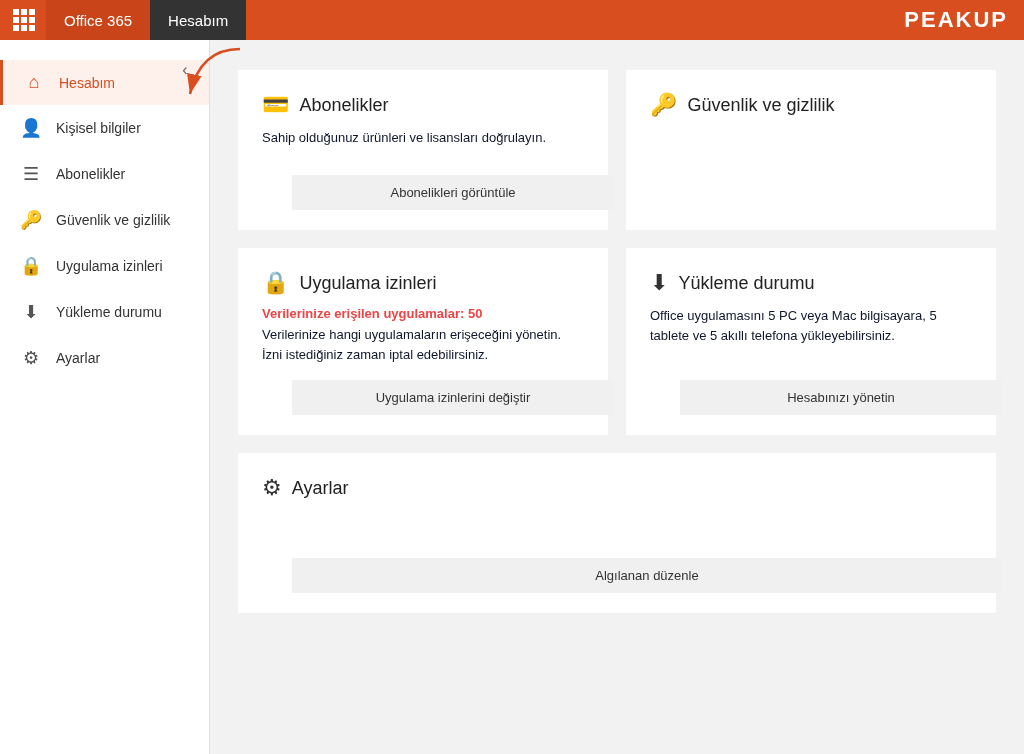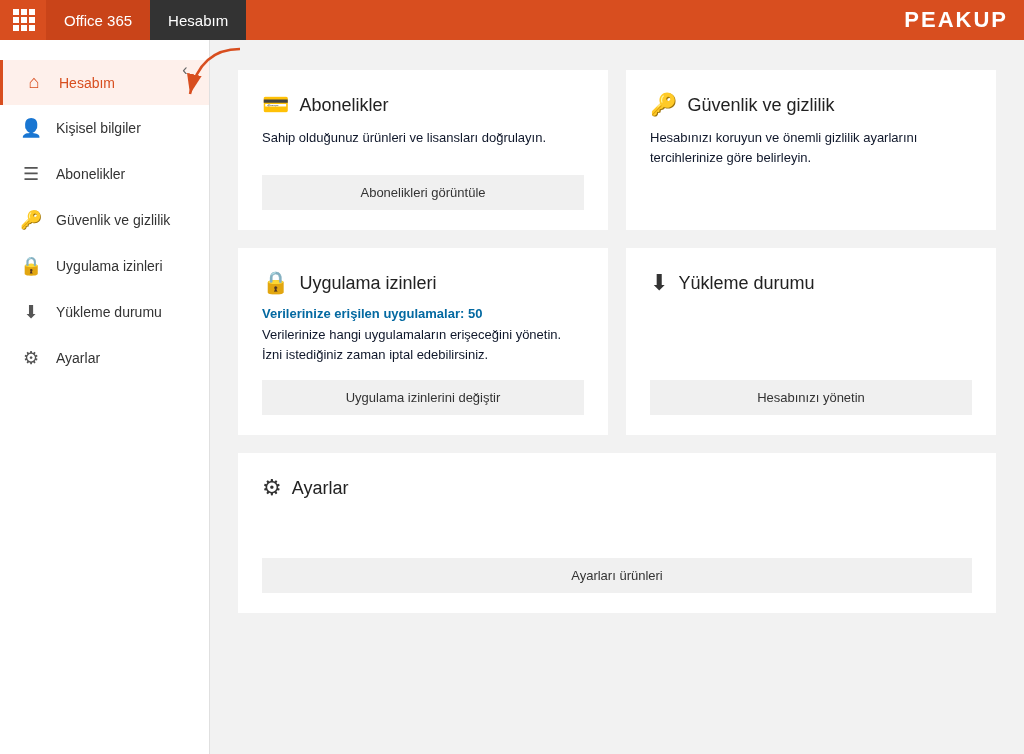--- a/index.html
+++ b/index.html
@@ -151,34 +151,35 @@
       color: #333;
     }
     .card-desc {
       font-size: 13px;
       color: #0f172a;
       line-height: 1.5;
       flex: 1;
     }
     .card-desc-bold {
       font-size: 13px;
-      color: #0369a1;
+      color: #ef4444;
       font-weight: 600;
       margin-bottom: 4px;
     }
     .card-btn {
       margin-top: 16px;
       background: #f0f0f0;
       border: none;
       padding: 10px 0;
       width: 100%;
       font-size: 13px;
       color: #333;
       cursor: pointer;
       font-family: inherit;
+      margin-left: 30px;
     }
   </style>
 </head>
 <body>
 
 <div class="header">
   <div class="header-grid-icon">
     <div class="grid-dots">
       <span></span>
         <span></span>
@@ -251,21 +252,20 @@
         </div>
         <button class="card-btn">Abonelikleri görüntüle</button>
       </div>
 
       <div class="card">
         <div>
           <div class="card-title">
             <span class="card-title-icon">🔑</span>
             <span>Güvenlik ve gizlilik</span>
           </div>
-          <div class="card-desc">Hesabınızı koruyun ve önemli gizlilik ayarlarını tercihlerinize göre belirleyin.</div>
         </div>
       </div>
 
     </div>
 
     <div class="cards-grid-top">
 
       <div class="card">
         <div>
           <div class="card-title">
@@ -277,35 +277,36 @@
         </div>
         <button class="card-btn">Uygulama izinlerini değiştir</button>
       </div>
 
       <div class="card">
         <div>
           <div class="card-title">
             <span class="card-title-icon">⬇</span>
             <span>Yükleme durumu</span>
           </div>
+          <div class="card-desc">Office uygulamasını 5 PC veya Mac bilgisayara, 5 tablete ve 5 akıllı telefona yükleyebilirsiniz.</div>
         </div>
         <button class="card-btn">Hesabınızı yönetin</button>
       </div>
 
     </div>
 
     <div class="cards-grid-bottom">
       <div class="card">
         <div>
           <div class="card-title">
             <span class="card-title-icon">⚙</span>
             <span>Ayarlar</span>
           </div>
         </div>
-        <button class="card-btn">Ayarları ürünleri</button>
+        <button class="card-btn">Algılanan düzenle</button>
       </div>
     </div>
 
   </div>
 </div>
 
 <svg style="position:fixed;top:44px;left:170px;pointer-events:none;z-index:999;" width="100" height="70">
   <defs>
     <marker id="arrowhead" markerWidth="8" markerHeight="6" refX="8" refY="3" orient="auto">
       <polygon points="0 0, 8 3, 0 6" fill="#d84e1f"></polygon>

